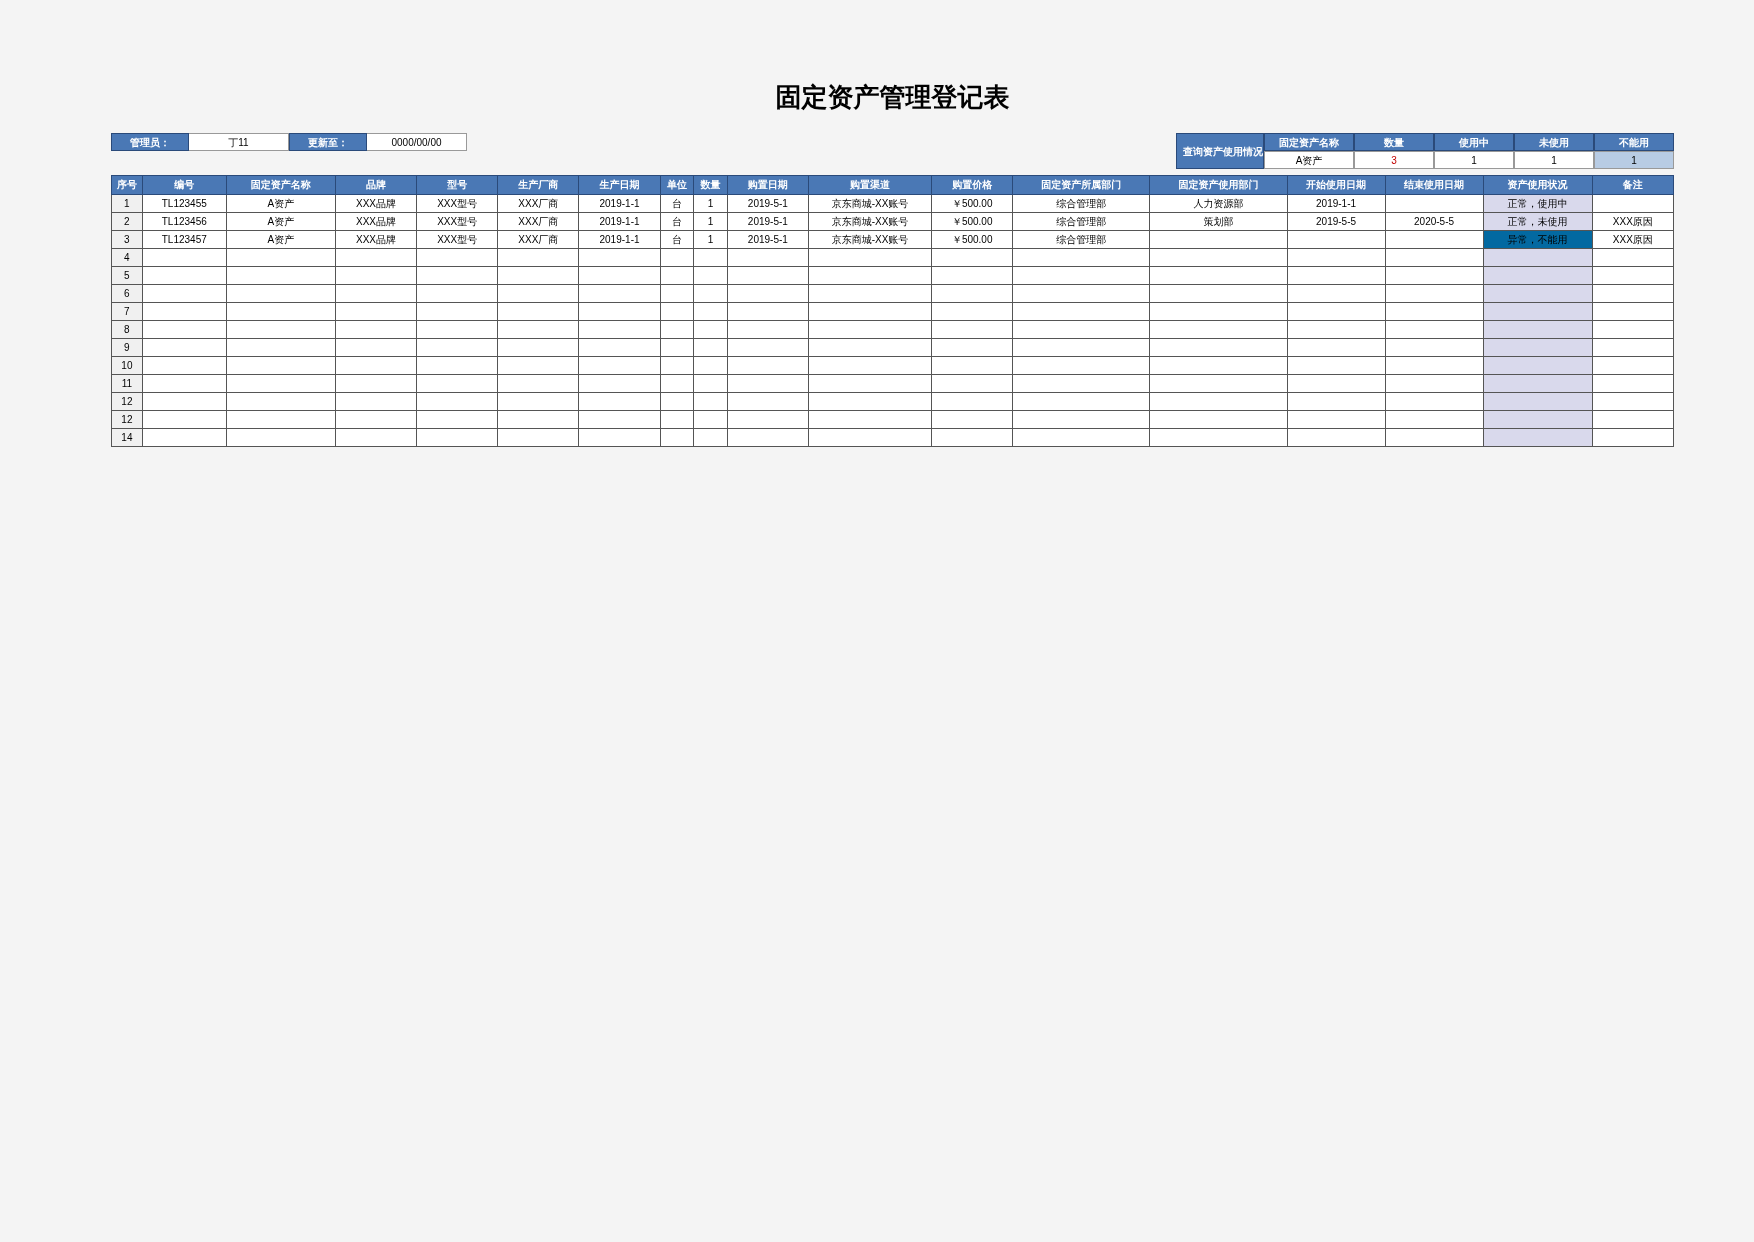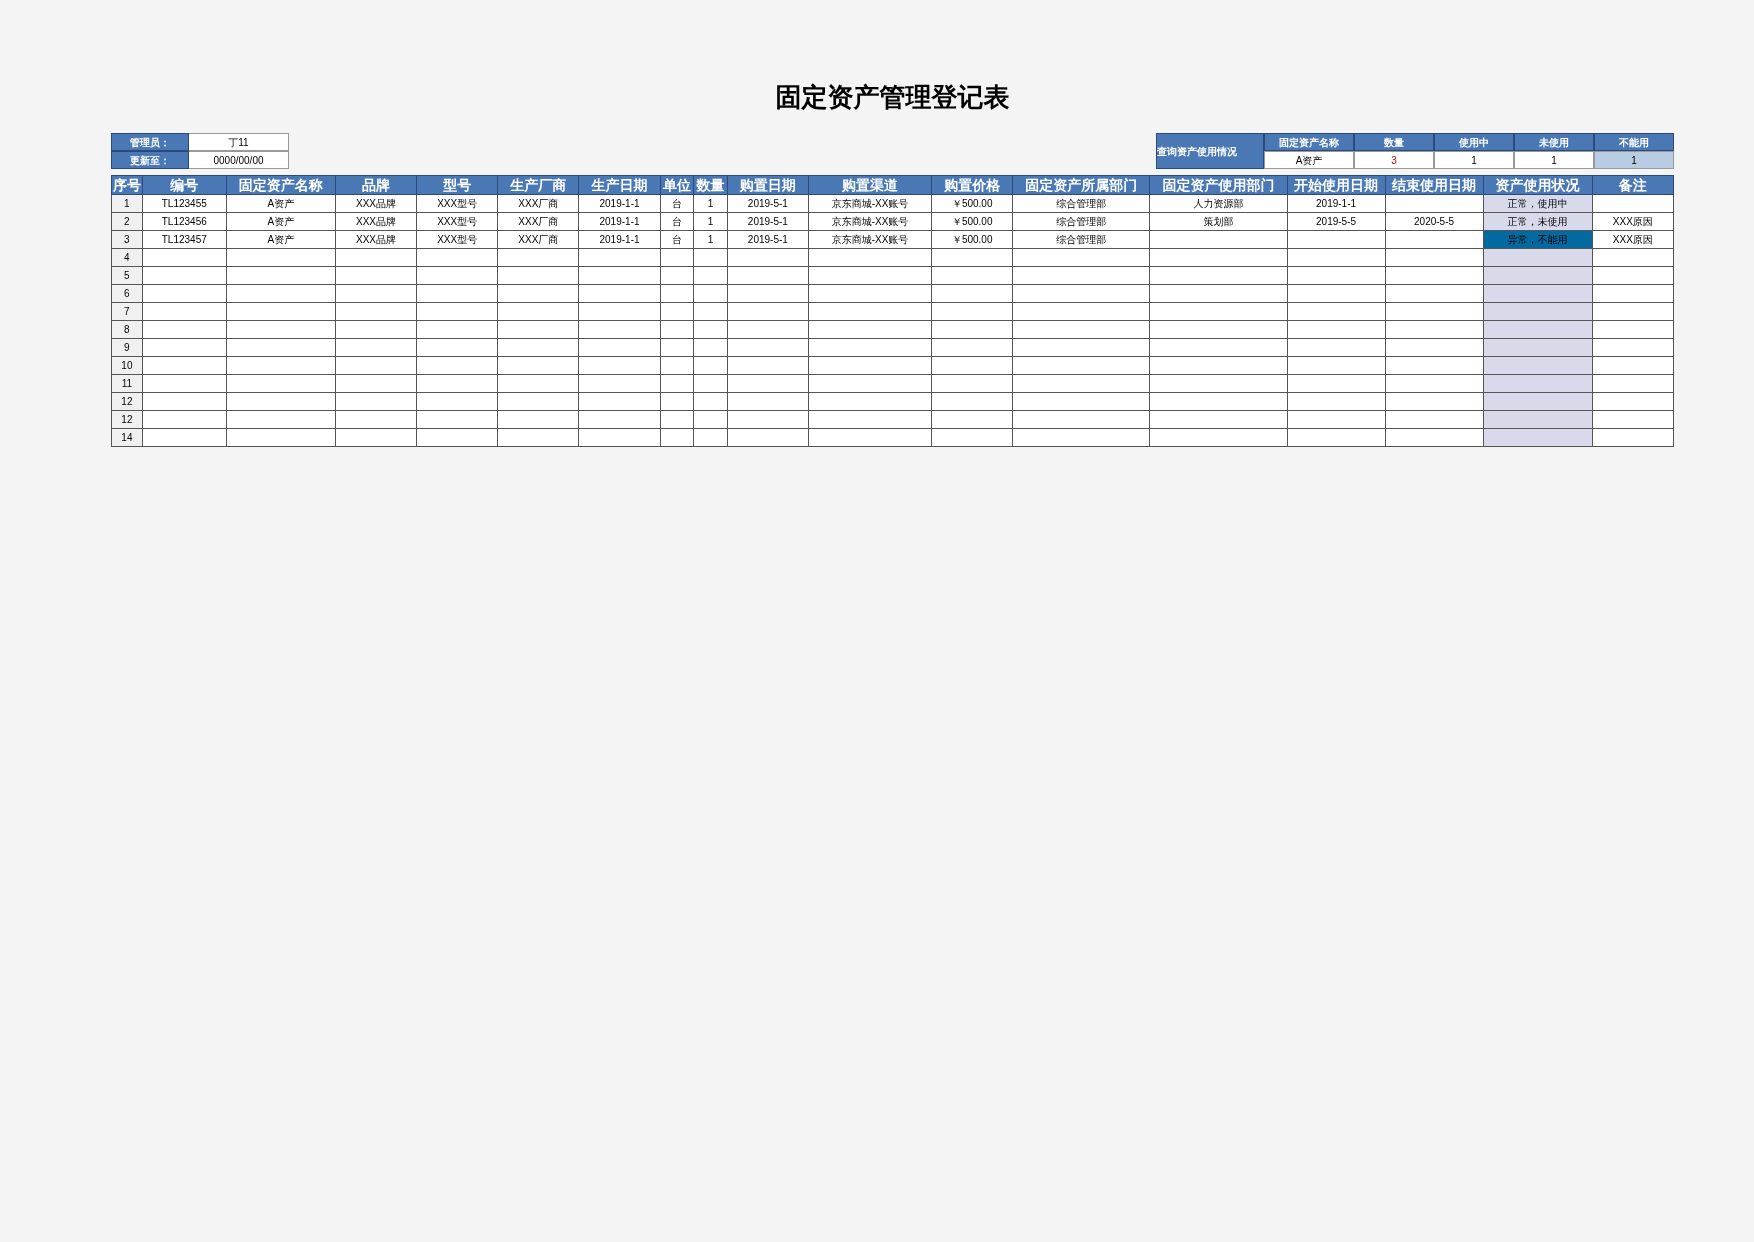--- a/index.html
+++ b/index.html
@@ -22,21 +22,20 @@
     color: #000;
     margin-bottom: 18px;
   }
   .meta-row {
     display: flex;
     align-items: stretch;
     margin-bottom: 0;
   }
   .meta-left {
     display: flex;
-    flex-direction: column;
   }
   .meta-pair {
     display: flex;
   }
   .meta-label {
     width: 78px;
     height: 18px;
     background: #4a78b5;
     color: #fff;
     font-size: 10px;
@@ -59,27 +58,27 @@
     flex: 1;
   }
   .query-block {
     display: flex;
     flex-direction: column;
   }
   .query-row {
     display: flex;
   }
   .query-label {
-    width: 108px;
+    width: 88px;
     height: 36px;
     background: #4a78b5;
     color: #fff;
     font-size: 10px;
     font-weight: bold;
-    text-align: left;
+    text-align: right;
     line-height: 36px;
     border: 1px solid #2a4a7a;
   }
   .query-hcell {
     width: 80px;
     height: 18px;
     background: #4a78b5;
     color: #fff;
     font-size: 10px;
     font-weight: bold;
@@ -104,21 +103,21 @@
   table.main {
     border-collapse: collapse;
     width: 100%;
     table-layout: fixed;
     margin-top: 6px;
     border: 1.5px solid #000;
   }
   table.main th {
     background: #4a78b5;
     color: #fff;
-    font-size: 14px;
+    font-size: 10px;
     font-weight: bold;
     text-align: center;
     padding: 2px 0;
     border: 1px solid #2a4a7a;
     height: 18px;
     line-height: 14px;
     overflow: hidden;
     white-space: nowrap;
   }
   table.main td {

